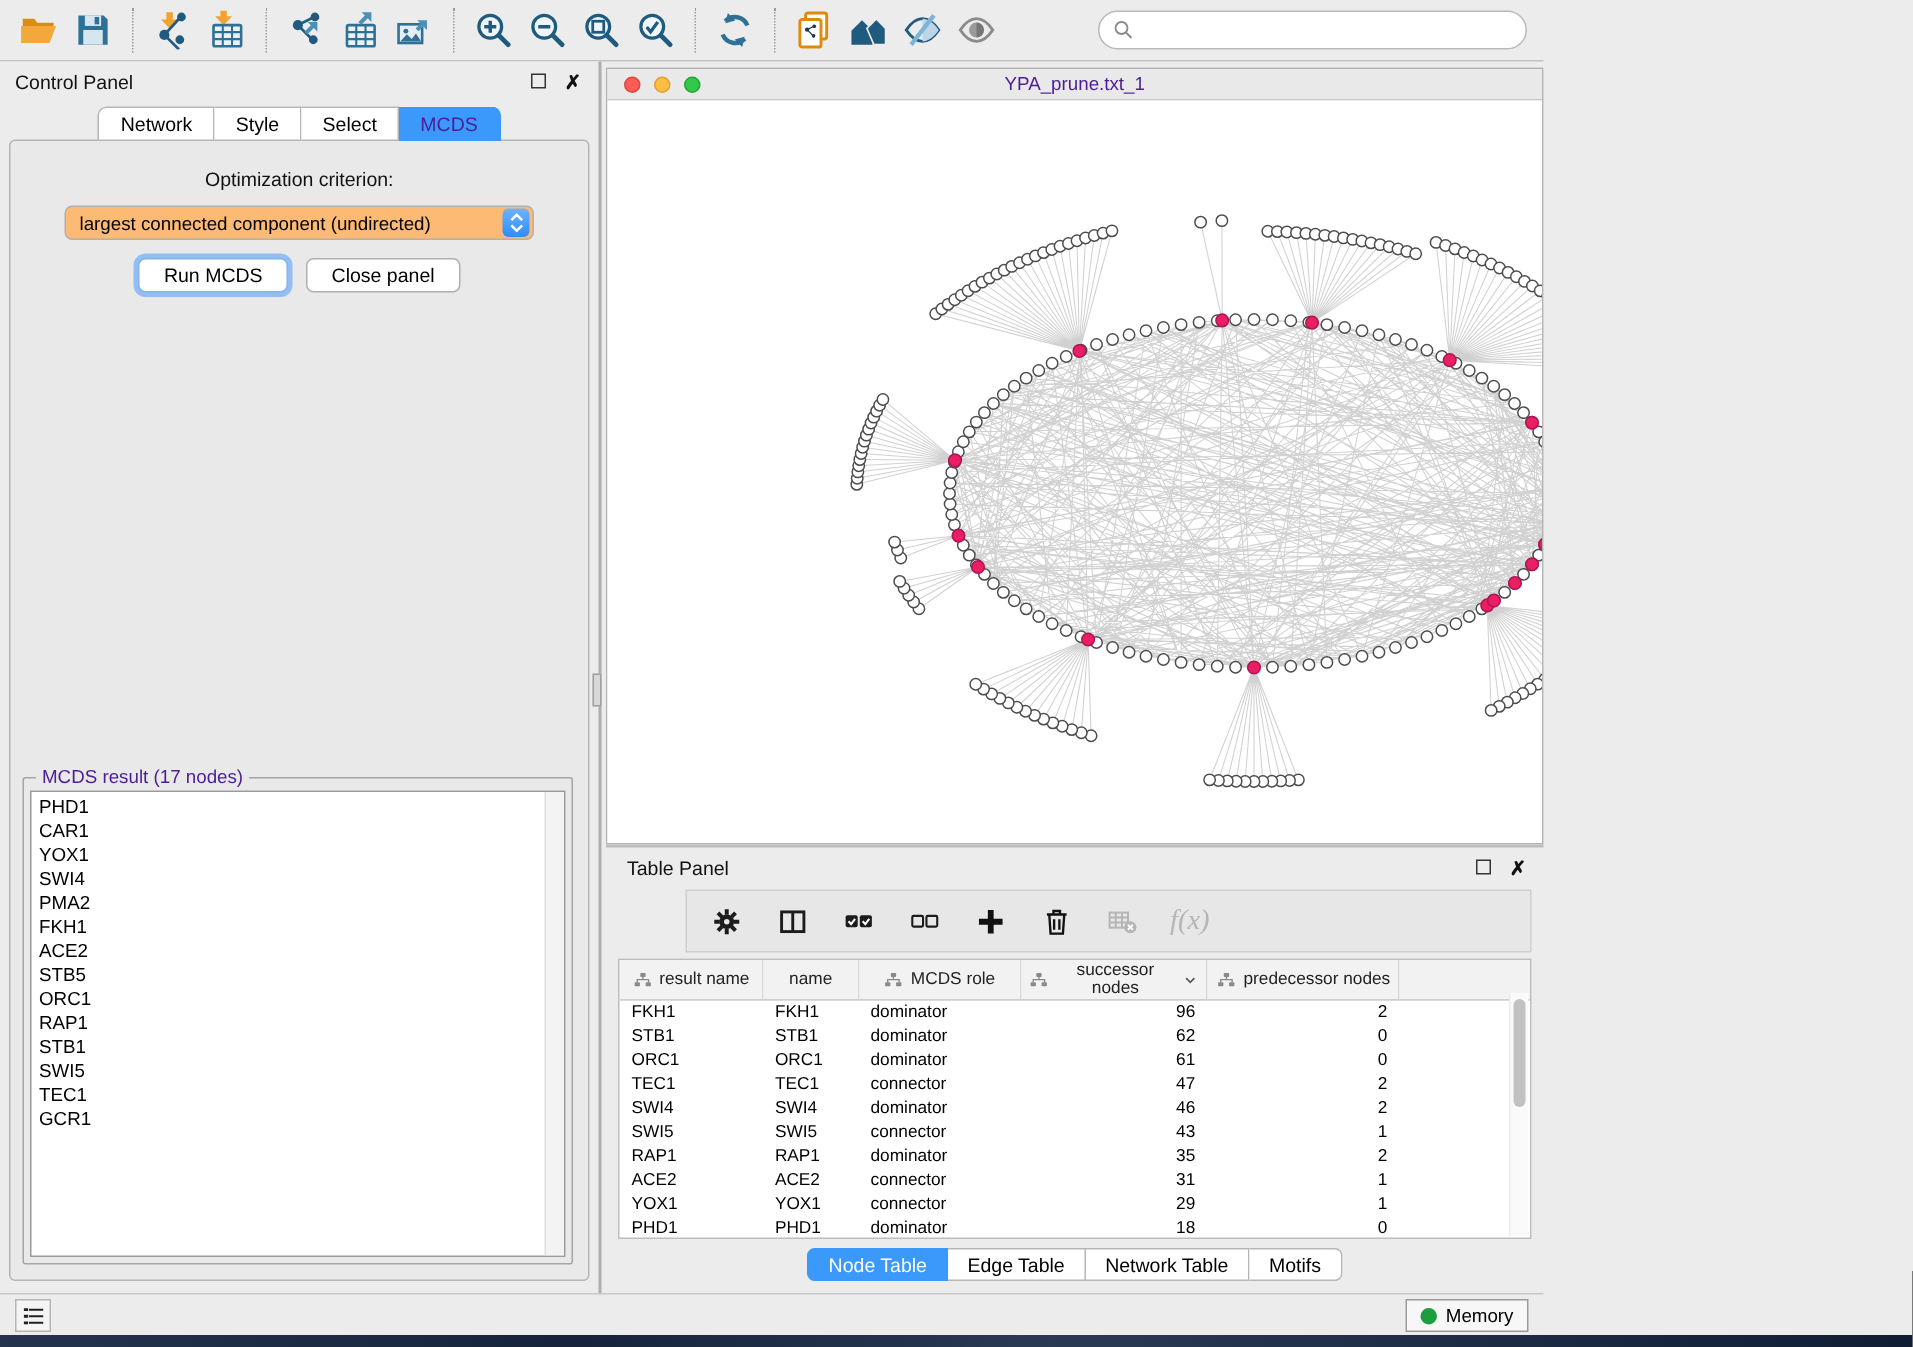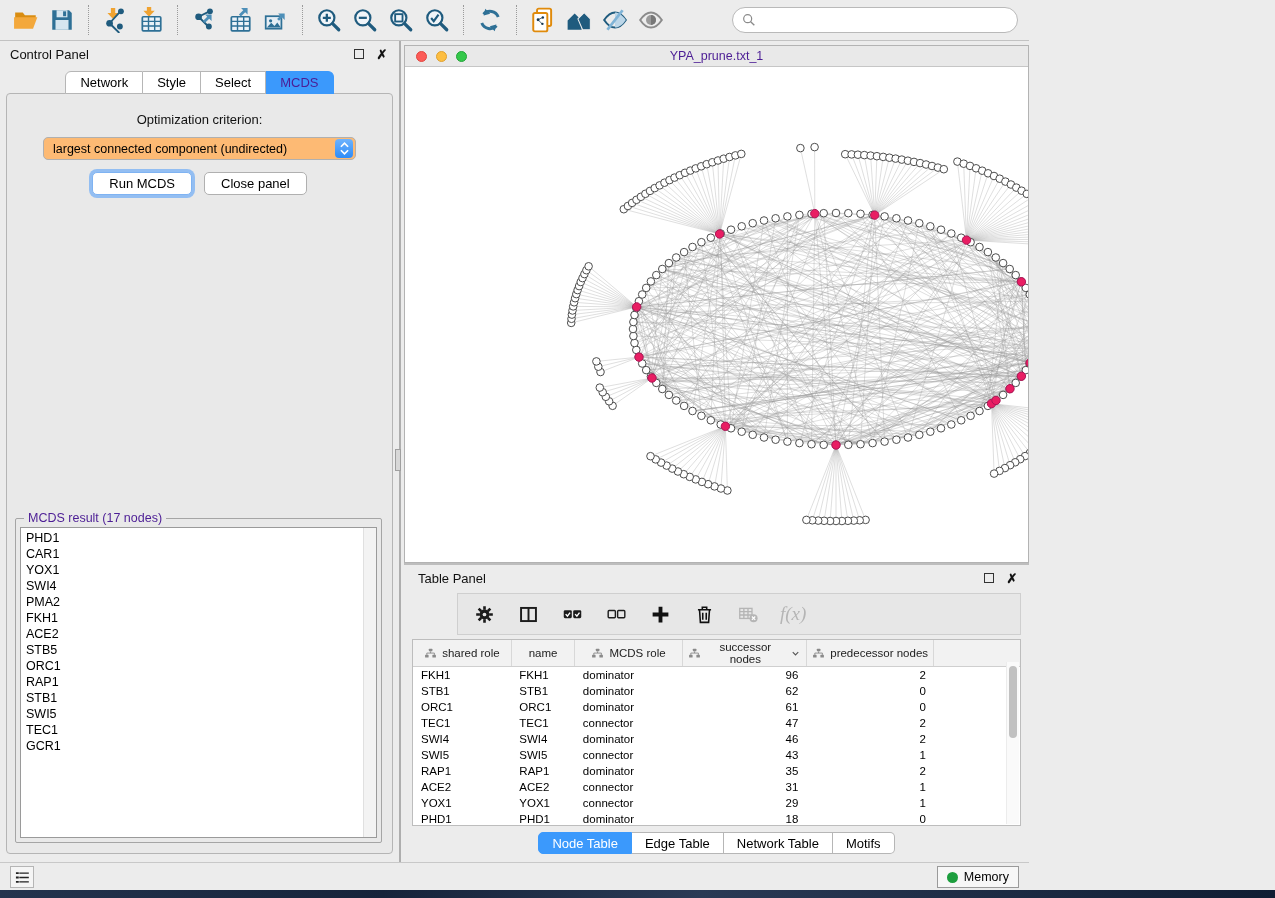--- a/index.html
+++ b/index.html
@@ -684,21 +684,21 @@
                 <th>
                   <span class="th-inner">
                     <svg class="attr" viewBox="0 0 24 24">
                       <g fill="#8a8a8a">
                         <rect x="9" y="3" width="6.5" height="5" rx="1"></rect>
                         <rect x="2" y="14.5" width="6.5" height="5" rx="1"></rect>
                         <rect x="15.5" y="14.5" width="6.5" height="5" rx="1"></rect>
                       </g>
                       <path d="M12.2 8v3.2M5.2 14.5v-3.3h14v3.3" stroke="#8a8a8a" fill="none" stroke-width="1.7"></path>
                     </svg>
-                    <span>shared role</span>
+                    <span>result name</span>
                   </span>
                 </th>
                 <th>
                   <span class="th-inner">
                     <span>name</span>
                   </span>
                 </th>
                 <th>
                   <span class="th-inner">
                     <svg class="attr" viewBox="0 0 24 24">

